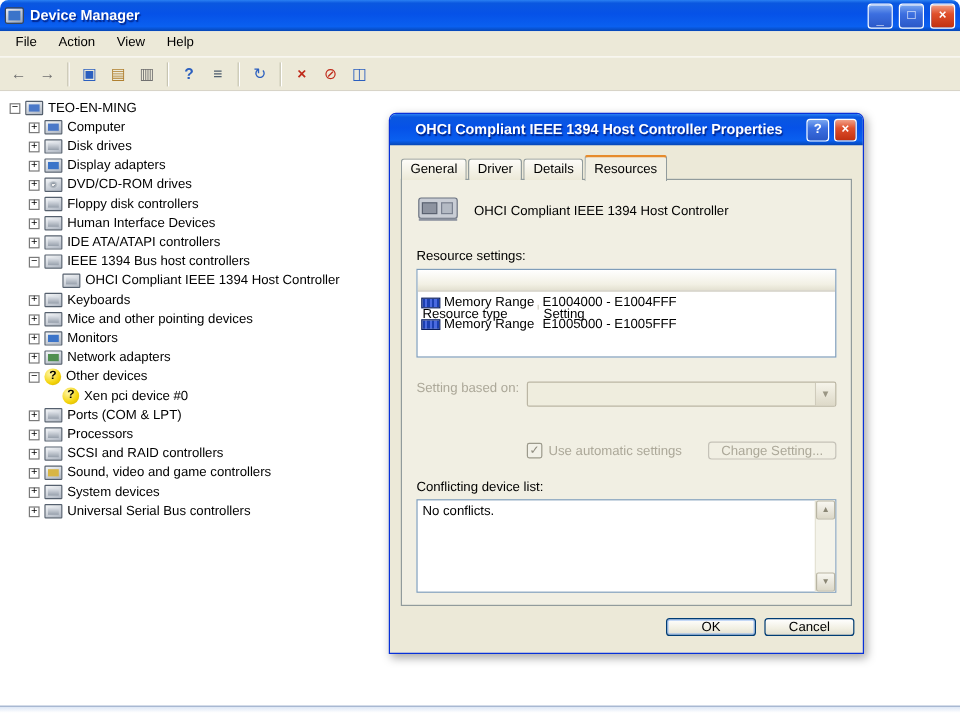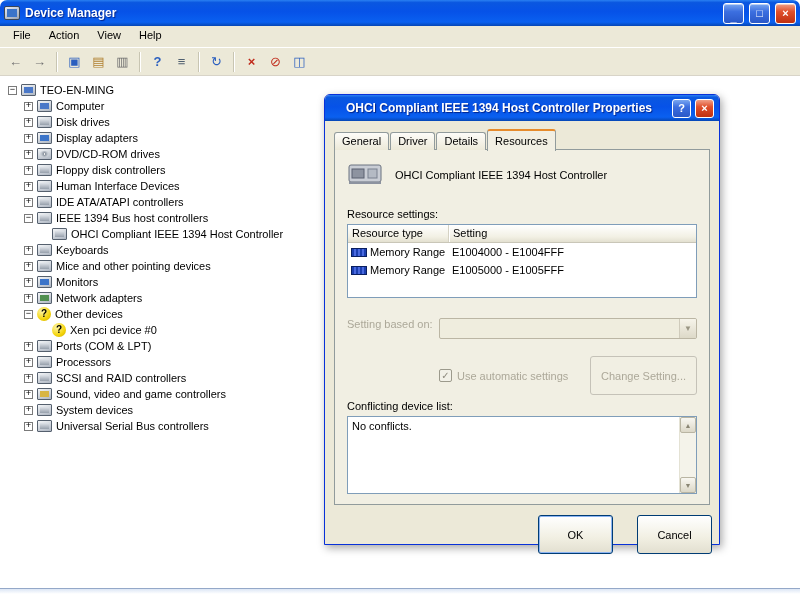--- a/index.html
+++ b/index.html
@@ -79,49 +79,49 @@
 
   .device-row { position:absolute; left:12px; top:10px; right:12px; display:flex; align-items:center; gap:12px; }
   .dev-big-icon { flex:none; }
   .device-name { color:#000; }
 
   .sect-label { position:absolute; left:12px; color:#000; }
   .gray-label { color:#ACA899; }
 
   .listview { position:absolute; left:12px; right:12px; top:74px; height:74px; background:#fff; border:1px solid #7F9DB9; overflow:hidden; }
   .lv-header { display:flex; height:18px; background:linear-gradient(#ffffff,#f2f0e4 70%,#e3e0d0); border-bottom:1px solid #c9c6b8; }
-  .lv-hc { padding:2px 4px; border-right:1px solid #d5d2c4; box-shadow:1px 0 0 #fff; }
+  .lv-hc { padding:2px 4px; border-right:1px solid #d5d2c4; box-shadow:1px 0 0 #fff;margin-top:29px; }
   .lv-hc.c1 { width:101px; flex:none; }
   .lv-hc.c2 { flex:1; border-right:none; box-shadow:none; }
   .lv-row { display:flex; height:18px; align-items:center; }
   .lv-c1 { width:101px; flex:none; display:flex; align-items:center; gap:3px; padding-left:3px; }
   .lv-c2 { flex:1; padding-left:3px; }
   .mem-icon { width:16px; height:9px; flex:none; border:1px solid #0a1f60;
     background:repeating-linear-gradient(90deg,#1b3fb0 0 2px,#4a6ae0 2px 4px); }
 
   .based-row { position:absolute; left:12px; right:12px; top:168px; display:flex; align-items:flex-start; }
   .combo { position:absolute; left:92px; right:0; height:21px; border:1px solid #BBB6A4; border-radius:2px; background:#EFEDDE; display:flex; }
   .combo-arrow { margin-left:auto; width:17px; border-left:1px solid #CFCBBB; background:linear-gradient(#F6F4EA,#DDD9C8);
     color:#9a9684; font-size:8px; display:flex; align-items:center; justify-content:center; border-radius:0 1px 1px 0; }
 
   .auto-row { position:absolute; left:104px; right:12px; top:214px; height:23px; display:flex; align-items:center; }
   .checkbox { width:13px; height:13px; border:1px solid #9C9A8C; background:#F2F1E8; border-radius:2px; margin-right:5px; flex:none;
     font-size:10px; line-height:11px; text-align:center; color:#8e8b7e; }
-  .xp-btn { height:39px; border:1px solid #003C74; border-radius:3px; padding:0 10px; color:#000;
+  .xp-btn { height:15px; border:1px solid #003C74; border-radius:3px; padding:0 10px; color:#000;
     background:linear-gradient(180deg,#ffffff,#f1efe2 60%,#e2dfd0); font-family:"Liberation Sans",sans-serif; font-size:11px; }
   .xp-btn.disabled { border-color:#C5C2B8; color:#ACA899; background:#F1EFE3; margin-left:auto; }
 
   .conflict-box { position:absolute; left:12px; right:12px; top:266px; height:78px; background:#fff; border:1px solid #7F9DB9; display:flex; }
   .conflict-text { flex:1; padding:3px 4px; color:#000; }
   .vscroll { width:17px; flex:none; background:#F4F3EA; border-left:1px solid #e4e2d4; display:flex; flex-direction:column; justify-content:space-between; }
   .sc-btn { height:16px; background:linear-gradient(#F8F7F1,#DCD8C8); border:1px solid #B9B5A3; border-radius:2px;
     color:#8a8674; font-size:7px; display:flex; align-items:center; justify-content:center; }
 
   .dlg-buttons { position:absolute; top:420px; right:7px; display:flex; gap:7px; }
-  .dlg-buttons .xp-btn { min-width:75px;margin-left:17px; }
+  .dlg-buttons .xp-btn { min-width:75px; }
   .xp-btn.default { box-shadow: inset 0 0 0 1px #8cb4f2; }
 </style>
 </head>
 <body>
 
 <div id="screen">
 
   <div class="titlebar">
     <span class="app-icon"></span>
     <span class="title-text">Device Manager</span>

